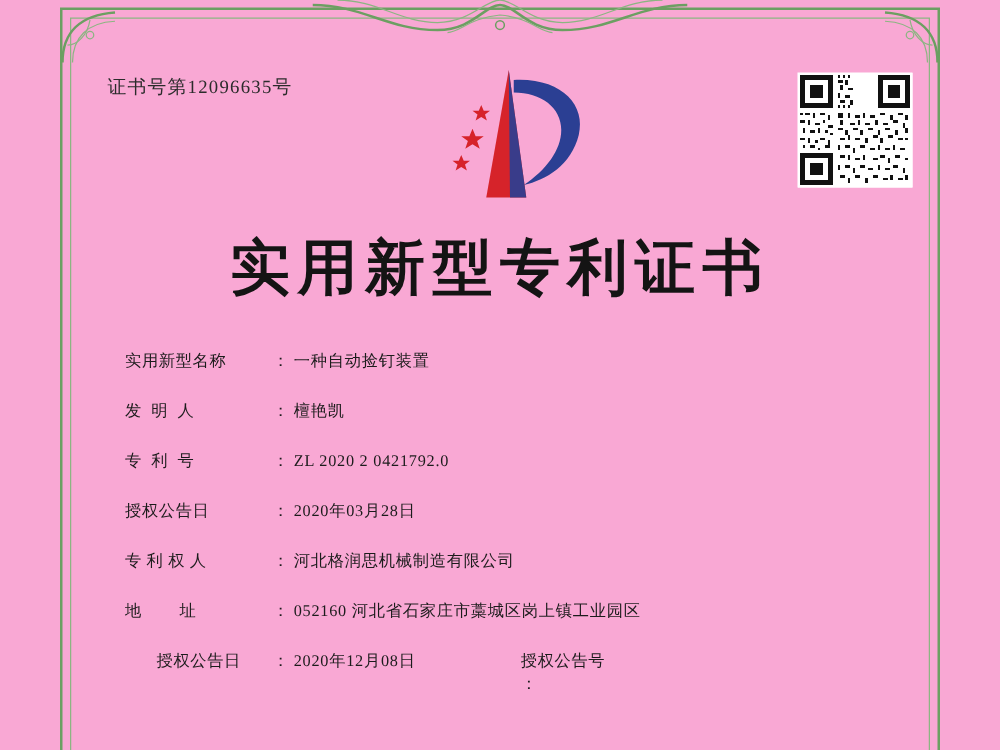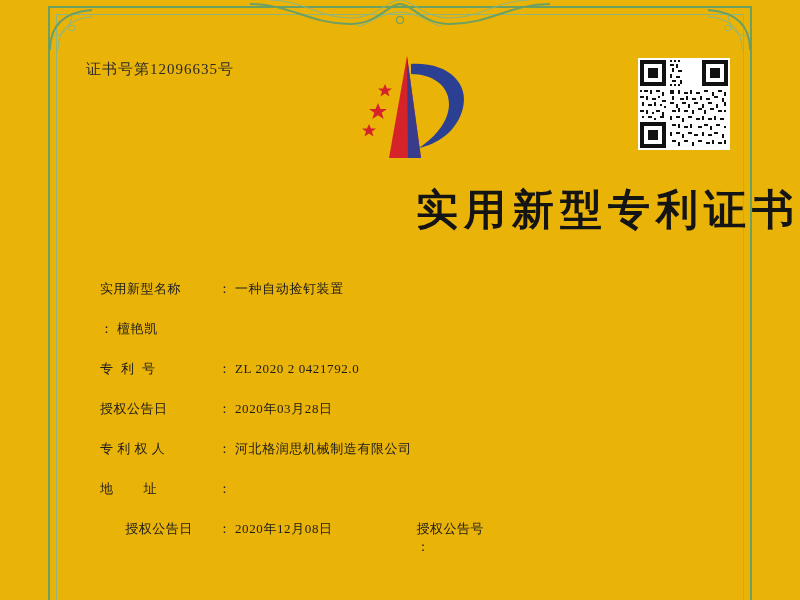--- a/index.html
+++ b/index.html
@@ -10,21 +10,21 @@
     width: 800px;
     height: 600px;
     background: #fdfdfa;
     font-family: "Liberation Sans", sans-serif;
     overflow: hidden;
   }
   .page {
     position: relative;
     width: 800px;
     height: 600px;
-    background: #eab308;
+    background: #f9a8d4;
     box-sizing: border-box;
   }
   
   .frame-outer {
     position: absolute;
     left: 48px;
     top: 6px;
     right: 48px;
     bottom: -6px;
     border: 2px solid #6c9f62;
@@ -90,22 +90,22 @@
     background: #ffffff;
   }
   .qr svg { display: block; }
 
   
   .title {
     position: absolute;
     top: 182px;
     left: 0;
     width: 800px;
-    text-align: right;
-    font-size: 42px;
+    text-align: center;
+    font-size: 48px;
     font-weight: bold;
     letter-spacing: 6px;
     color: #141414;
     font-family: "Liberation Serif", serif;
   }
 
   
   .fields {
     position: absolute;
     left: 100px;
@@ -340,20 +340,21 @@
 
   <div class="fields">
 
     <div class="field-row">
       <span class="field-label">实用新型名称</span>
       <span class="field-colon">：</span>
       <span class="field-value">一种自动捡钉装置</span>
     </div>
 
     <div class="field-row">
+      <span class="field-label">发  明  人</span>
       <span class="field-colon">：</span>
       <span class="field-value">檀艳凯</span>
     </div>
 
     <div class="field-row">
       <span class="field-label">专  利  号</span>
       <span class="field-colon">：</span>
       <span class="field-value">ZL 2020 2 0421792.0</span>
     </div>
 
@@ -365,20 +366,21 @@
 
     <div class="field-row">
       <span class="field-label">专 利 权 人</span>
       <span class="field-colon">：</span>
       <span class="field-value">河北格润思机械制造有限公司</span>
     </div>
 
     <div class="field-row">
       <span class="field-label">地        址</span>
       <span class="field-colon">：</span>
+      <span class="field-value">052160 河北省石家庄市藁城区岗上镇工业园区</span>
     </div>
 
     <div class="field-row split last">
       <span class="field-label">授权公告日</span>
       <span class="field-colon">：</span>
       <span class="field-value">2020年12月08日</span>
       <span class="split-second">
         <span class="field-label">授权公告号</span>
         <span class="field-colon">：</span>
       </span>

